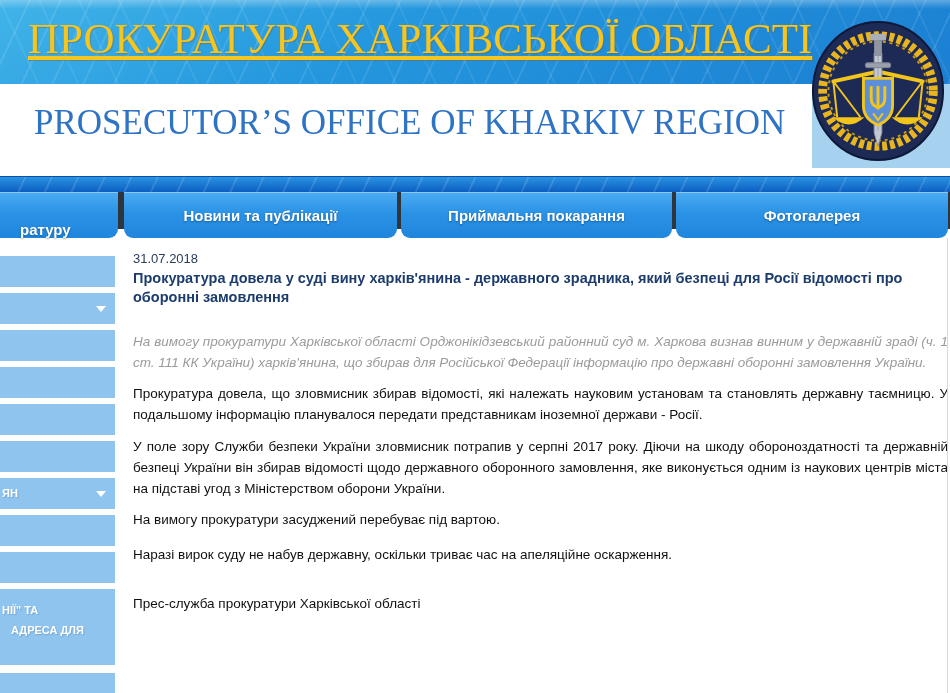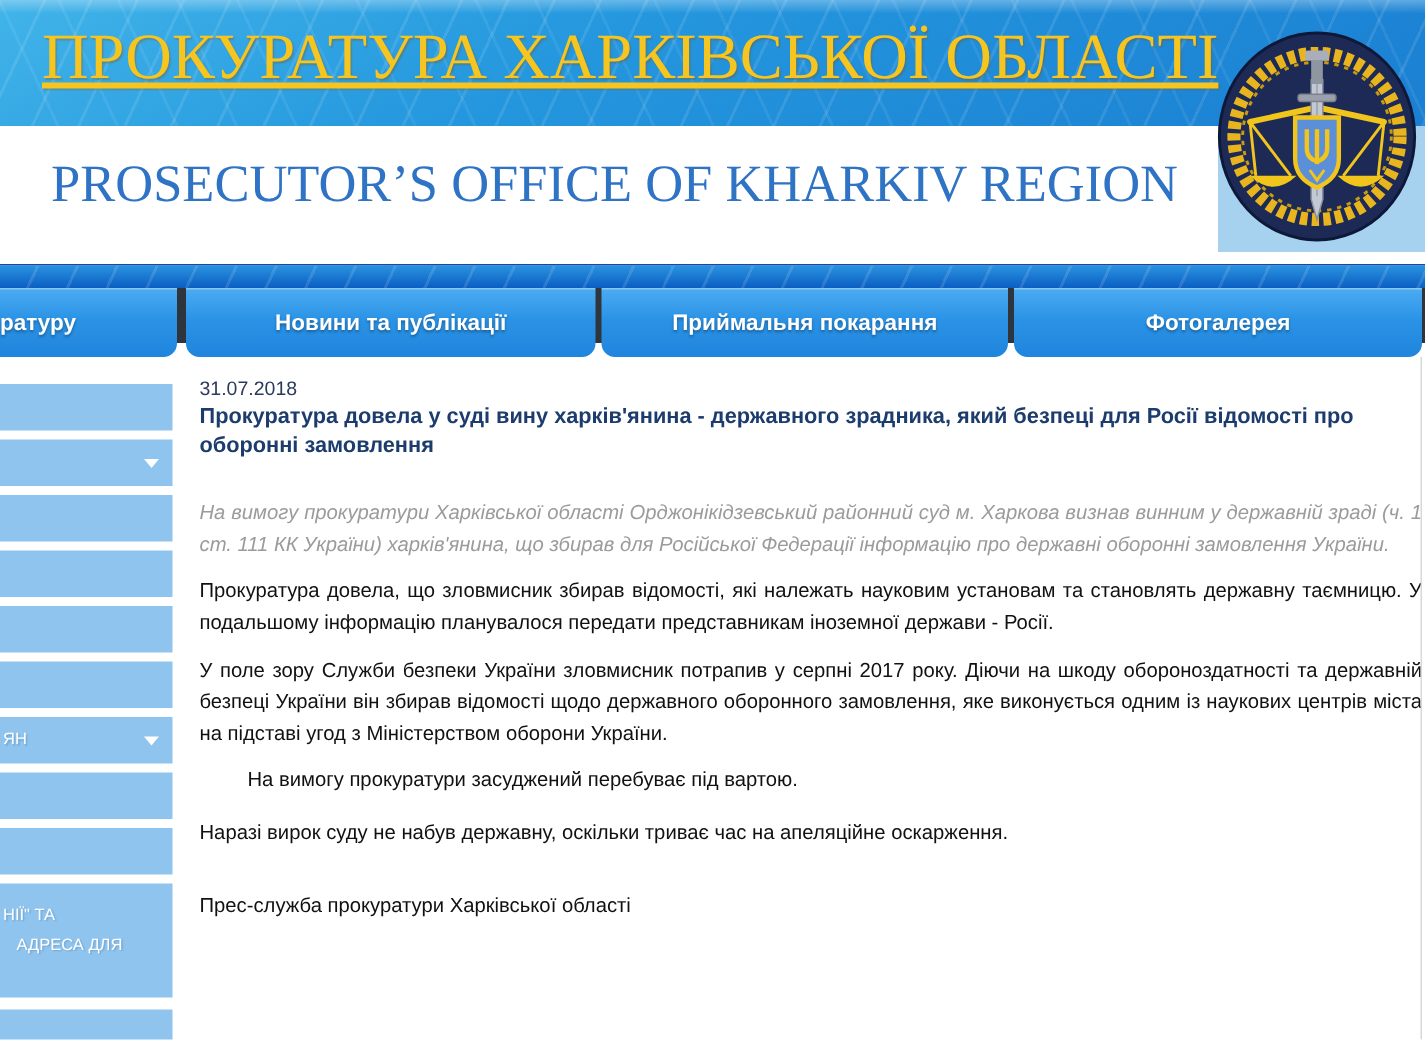--- a/index.html
+++ b/index.html
@@ -56,27 +56,27 @@
   .nav-btn {
     position:absolute; top:0; height:46px;
     background:linear-gradient(to bottom, #4cacf2, #2b93e6 45%, #1f85dd);
     border-radius:0 0 9px 9px;
     color:#ffffff; font-size:15px; font-weight:bold;
     display:flex; align-items:center; justify-content:center;
     text-shadow:0 1px 2px rgba(0,0,0,.35);
     box-shadow:inset 0 1px 0 rgba(255,255,255,.35);
     cursor:pointer;
   }
-  .nav-btn.cut { justify-content:flex-start; padding-left:0; border-radius:0 0 9px 0; }
+  .nav-btn.cut { justify-content:flex-start; padding-left:20px; border-radius:0 0 9px 0;align-items:flex-end; }
 
   
   .sidebar { position:absolute; left:0; top:256px; width:115px; }
   .side-item {
     position:relative; width:115px; height:31px; margin-bottom:6px;
-    background:#8fc4ee; color:#ffffff; font-size:11px; font-weight:normal;
+    background:#8fc4ee; color:#ffffff; font-size:11px; font-weight:bold;
     text-transform:uppercase; line-height:15px;
     display:flex; align-items:center; padding-left:2px;
     text-shadow:1px 1px 1px rgba(40,80,120,.25);
     cursor:pointer;
   }
   .side-item.tall { height:76px; margin-bottom:8px; display:block; padding-top:14px; }
   .side-item.stub { height:22px; margin-bottom:0; }
   .side-item .line2 { display:block; margin-left:9px; margin-top:5px; }
   .chev {
     position:absolute; right:9px; top:13px; width:0; height:0;
@@ -88,21 +88,21 @@
   .content { position:absolute; left:133px; top:250px; width:815px; }
   .date { font-size:13px; color:#2c3a5c; line-height:17px; }
   .art-title {
     margin-top:2px; font-size:14.5px; font-weight:bold; color:#1d3c6e; line-height:19px;
   }
   .content p { font-size:13.5px; color:#111111; line-height:21px; text-align:justify; }
   .p-lead { margin-top:24px; font-style:italic; color:#9b9b9b !important; }
   .p2 { margin-top:12px; }
   .p3 { margin-top:10px; }
   .p4 { margin-top:11px; }
-  .p5 { margin-top:10px;margin-left:32px; }
+  .p5 { margin-top:10px; }
   .p6 { margin-top:14px; }
   .sig { margin-top:31px; font-size:13.5px; font-weight:normal; color:#111; }
 
   .right-border { position:absolute; left:947px; top:238px; width:1px; height:455px; background:#d8d8d8; }
 </style>
 </head>
 <body>
 
 <div class="band-top"></div>
 <div class="band-white"></div>

